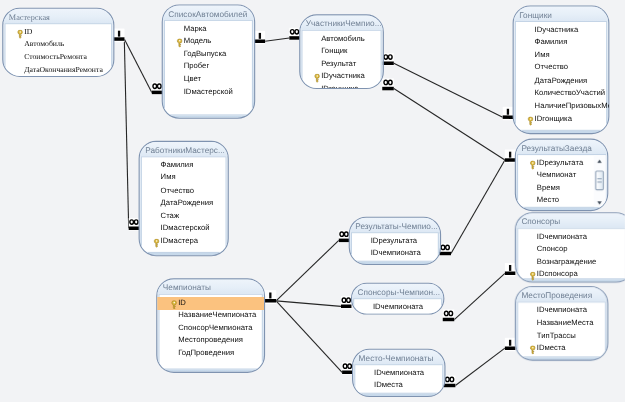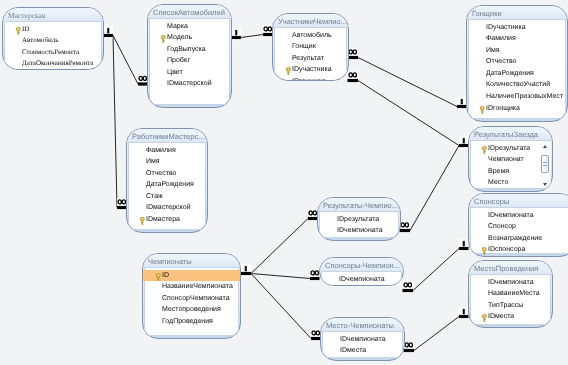--- a/index.html
+++ b/index.html
@@ -235,21 +235,21 @@
       </div>
       <div class="fld" style="top: 15.725px;"><span>Автомобиль</span></div>
       <div class="fld" style="top: 27.275px;"><span>Гонщик</span></div>
       <div class="fld" style="top: 38.825px;"><span>Результат</span></div>
       <div class="fld" style="top: 50.375px;"><svg class="keyicon" style="top:2.9750000000000005px" width="7" height="8" viewBox="0 0 7 8">
           <path d="M3.4 0.25 A2.0 2.0 0 0 1 3.4 4.25 L3.4 5.5 L4.6 5.5 L3.4 6.4 L4.2 7.0 L3.3 8.1 L2.6 6.9 L2.6 4.15 A2.0 2.0 0 0 1 3.4 0.25 Z" fill="#dcb83c" stroke="#93761a" stroke-width="0.45"></path>
           <circle cx="3.4" cy="2.1" r="0.7" fill="#fffdf2"></circle>
         </svg><span>IDучастника</span></div>
       <div class="fld" style="top: 61.925px;"><span>IDгонщика</span></div>
     </div>
-    <div class="tbl" style="left: 466px; top: 5px; width: 102px; height: 117px; border-color: rgb(127, 147, 176);">
+    <div class="tbl" style="left: 466px; top: 5px; width: 88px; height: 117px; border-color: rgb(127, 147, 176);">
       <div class="list" style="height: 100px;"></div>
       <div class="hdr">
         <div class="hdrtxt" style="color: rgb(111, 127, 147);">Гонщики</div>
       </div>
       <div class="fld" style="top: 15.725px;"><span>IDучастника</span></div>
       <div class="fld" style="top: 27.275px;"><span>Фамилия</span></div>
       <div class="fld" style="top: 38.825px;"><span>Имя</span></div>
       <div class="fld" style="top: 50.375px;"><span>Отчество</span></div>
       <div class="fld" style="top: 61.925px;"><span>ДатаРождения</span></div>
       <div class="fld" style="top: 73.475px;"><span>КоличествоУчастий</span></div>

